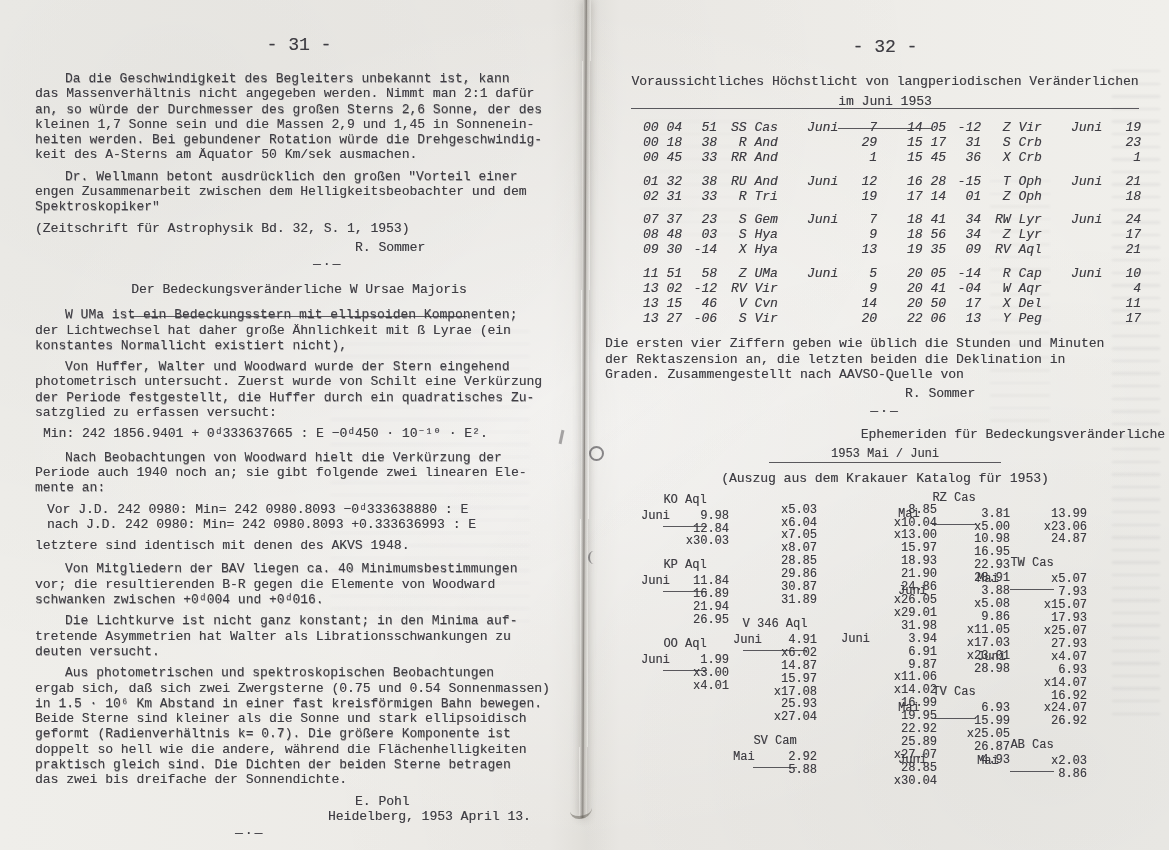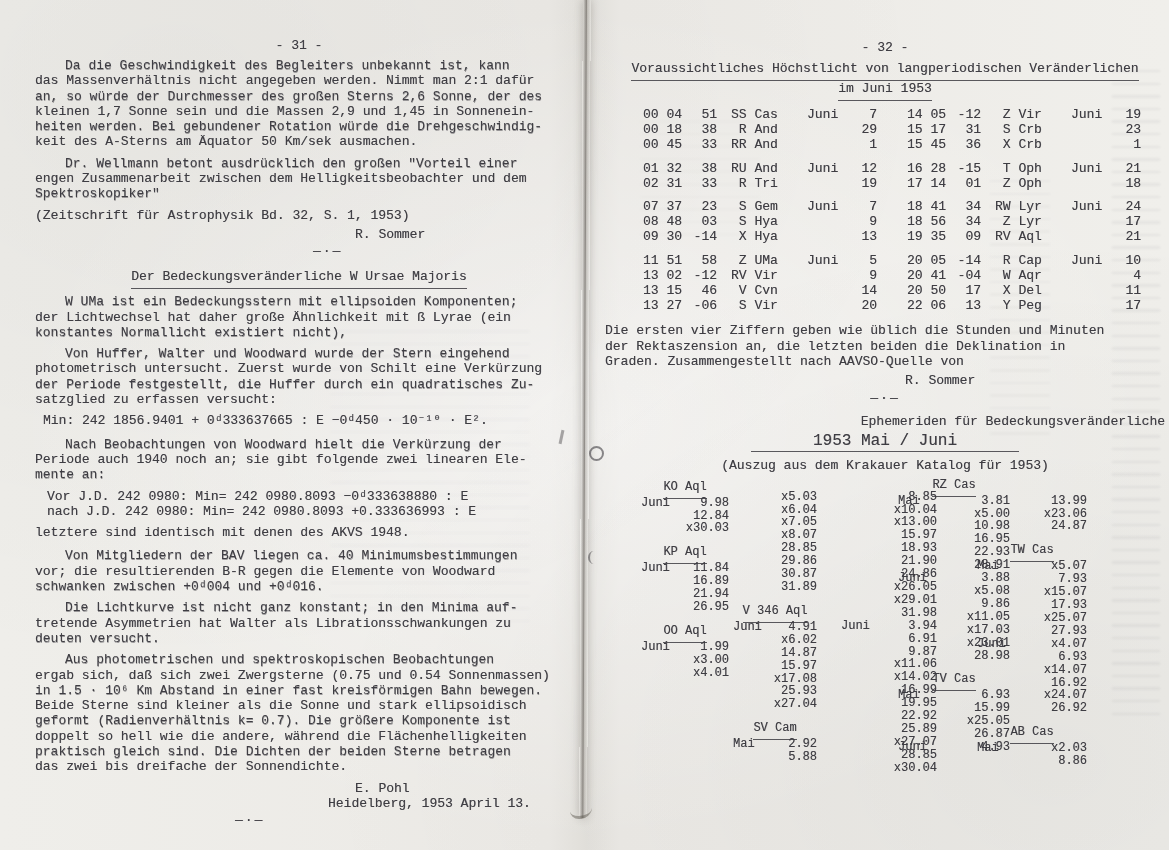--- a/index.html
+++ b/index.html
@@ -18,50 +18,50 @@
   .page{ position:absolute; top:0; bottom:0; }
   #pageL{ left:0;  width:578px; }
   #pageR{ left:605px; width:564px; }
   .pl-inner{ position:absolute; left:35px; top:38px; width:528px; }
   .pr-inner{ position:absolute; left:0; top:40px; width:560px; }
   .tl{ line-height:15.3px; font-size:13px; white-space:pre; }
   .para{ margin-bottom:6px; }
   .para .tl:first-child{ padding-left:30px; }
   .para .tl:nth-child(odd){ transform:translateY(0.25px); }
   .center{ text-align:center; }
-  .pagenum{ font-size:13px; line-height:15px; margin-bottom:5px; }
+  .pagenum{ font-size:18px; line-height:15px; margin-bottom:18px; }
   .sep{ font-size:13px; line-height:15px; letter-spacing:2px; }
-  .u{ border-bottom:1px solid rgba(62,61,67,0.85); padding-bottom:4px; }
+  .u{ border-bottom:1px solid rgba(62,61,67,0.85); padding-bottom:19px; }
   .single{ font-size:13px; line-height:15.3px; white-space:pre; }
   
   .sig1{ margin:4px 0 2px 320px; }
   .sepL1{ margin:0 0 10px 278px; }
   .headingL{ margin:2px 0 10px 0; text-align:center; font-size:13px; }
   .formula{ margin:2px 0 8px 8px; }
   .elements{ margin:2px 0 6px 12px; }
   .letzt{ margin:0 0 8px 0; }
   .sig2a{ margin:2px 0 0 320px; }
   .sig2b{ margin:0 0 2px 293px; }
   .sepL2{ margin:0 0 0 200px; }
   
   .titleR{ font-size:13px; line-height:17px; }
   .titleR2{ font-size:13px; line-height:17px; margin:3px 0 10px 0; }
-  .mgroup{ margin-bottom:8px; }
+  .mgroup{ margin-bottom:8px;font-style:italic; }
   .mrow{ line-height:15.2px; font-size:13px; white-space:nowrap; padding-left:38px; }
   .c-ra{ display:inline-block; width:44px; }
   .c-dec{ display:inline-block; width:30px; text-align:right; }
   .c-star{ display:inline-block; width:70px; margin-left:14px; white-space:pre; }
   .c-mon{ display:inline-block; width:48px; margin-left:6px; }
   .c-day{ display:inline-block; width:22px; text-align:right; }
   .c-gap{ display:inline-block; width:30px; }
   .noteR{ margin-top:10px; }
   .sigR{ margin:4px 0 2px 300px; }
   .sepR{ margin:0 0 8px 0; text-align:center; }
   .ephT1{ font-size:13px; line-height:16px; text-align:right; }
-  .ephT2{ font-size:16px; line-height:16px; text-align:center; margin:3px 0 9px 0; }
+  .ephT2{ font-size:12px; line-height:16px; text-align:center; margin:3px 0 9px 0; }
   .ephT2 .u{ padding:0 62px 1px 62px; }
   .ephSub{ font-size:13px; line-height:15px; text-align:center; margin-bottom:6px; }
   
   #eph{ position:relative; height:300px; }
   .ecol{ position:absolute; font-size:12px; }
   .ecol1{ left:36px;  top:2px;  width:88px; }
   .ecol2{ left:128px; top:12px; width:84px; }
   .ecol3{ left:236px; top:12px; width:96px; }
   .ecol4{ left:293px; top:0;    width:112px; }
   .ecol5{ left:372px; top:16px; width:110px; }

